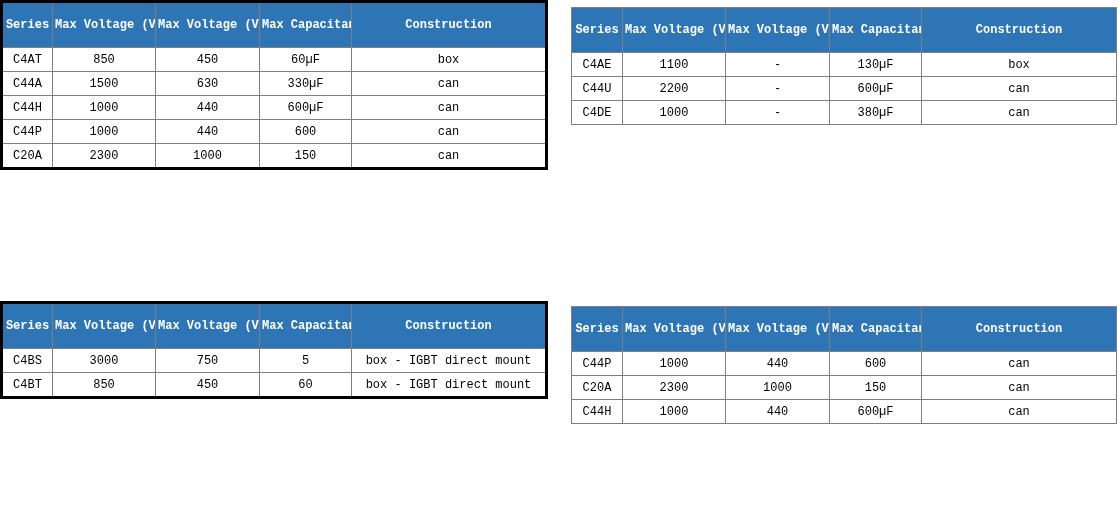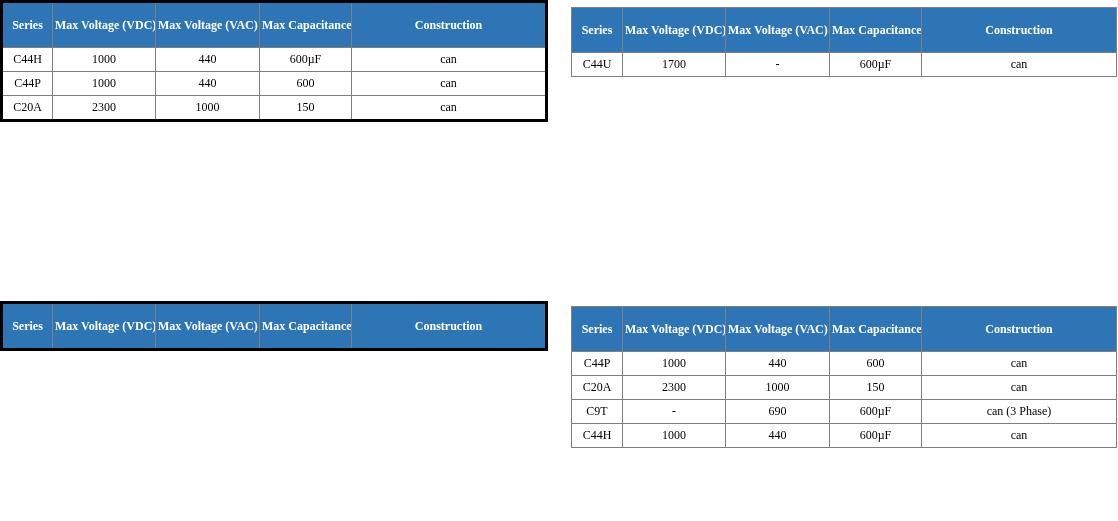--- a/index.html
+++ b/index.html
@@ -6,21 +6,21 @@
     margin: 0;
     padding: 0;
     background: #ffffff;
   }
   #canvas {
     position: relative;
     width: 1118px;
     height: 521px;
     background: #ffffff;
     overflow: hidden;
-    font-family: Liberation Serif, serif;
+    font-family: Liberation Mono, monospace;
   }
   table.spec-table {
     border-collapse: collapse;
     table-layout: fixed;
     position: absolute;
     width: 545px;
   }
   table.spec-table.dark-outline {
     border: 3px solid #000000;
   }
@@ -76,20 +76,34 @@
         <tr>
           <th>Series</th>
           <th>Max Voltage (VDC)</th>
           <th>Max Voltage (VAC)</th>
           <th>Max Capacitance</th>
           <th>Construction</th>
         </tr>
       </thead>
       <tbody>
         <tr>
+          <td>C4AT</td>
+          <td>850</td>
+          <td>450</td>
+          <td>60µF</td>
+          <td>box</td>
+        </tr>
+        <tr>
+          <td>C44A</td>
+          <td>1500</td>
+          <td>630</td>
+          <td>330µF</td>
+          <td>can</td>
+        </tr>
+        <tr>
           <td>C44H</td>
           <td>1000</td>
           <td>440</td>
           <td>600µF</td>
           <td>can</td>
         </tr>
         <tr>
           <td>C44P</td>
           <td>1000</td>
           <td>440</td>
@@ -117,46 +131,74 @@
         <tr>
           <th>Series</th>
           <th>Max Voltage (VDC)</th>
           <th>Max Voltage (VAC)</th>
           <th>Max Capacitance</th>
           <th>Construction</th>
         </tr>
       </thead>
       <tbody>
         <tr>
+          <td>C4AE</td>
+          <td>1100</td>
+          <td>-</td>
+          <td>130µF</td>
+          <td>box</td>
+        </tr>
+        <tr>
           <td>C44U</td>
-          <td>1700</td>
+          <td>2200</td>
           <td>-</td>
           <td>600µF</td>
           <td>can</td>
         </tr>
+        <tr>
+          <td>C4DE</td>
+          <td>1000</td>
+          <td>-</td>
+          <td>380µF</td>
+          <td>can</td>
+        </tr>
       </tbody>
     </table>
   <table id="table-2" class="spec-table dark-outline">
       <colgroup>
         <col class="c-series">
         <col class="c-vdc">
         <col class="c-vac">
         <col class="c-cap">
         <col class="c-construction">
       </colgroup>
       <thead>
         <tr>
           <th>Series</th>
           <th>Max Voltage (VDC)</th>
           <th>Max Voltage (VAC)</th>
           <th>Max Capacitance</th>
           <th>Construction</th>
         </tr>
       </thead>
       <tbody>
+        <tr>
+          <td>C4BS</td>
+          <td>3000</td>
+          <td>750</td>
+          <td>5</td>
+          <td>box - IGBT direct mount</td>
+        </tr>
+        <tr>
+          <td>C4BT</td>
+          <td>850</td>
+          <td>450</td>
+          <td>60</td>
+          <td>box - IGBT direct mount</td>
+        </tr>
       </tbody>
     </table>
   <table id="table-3" class="spec-table gray-outline">
       <colgroup>
         <col class="c-series">
         <col class="c-vdc">
         <col class="c-vac">
         <col class="c-cap">
         <col class="c-construction">
       </colgroup>
@@ -176,27 +218,20 @@
           <td>440</td>
           <td>600</td>
           <td>can</td>
         </tr>
         <tr>
           <td>C20A</td>
           <td>2300</td>
           <td>1000</td>
           <td>150</td>
           <td>can</td>
-        </tr>
-        <tr>
-          <td>C9T</td>
-          <td>-</td>
-          <td>690</td>
-          <td>600µF</td>
-          <td>can (3 Phase)</td>
         </tr>
         <tr>
           <td>C44H</td>
           <td>1000</td>
           <td>440</td>
           <td>600µF</td>
           <td>can</td>
         </tr>
       </tbody>
     </table>

